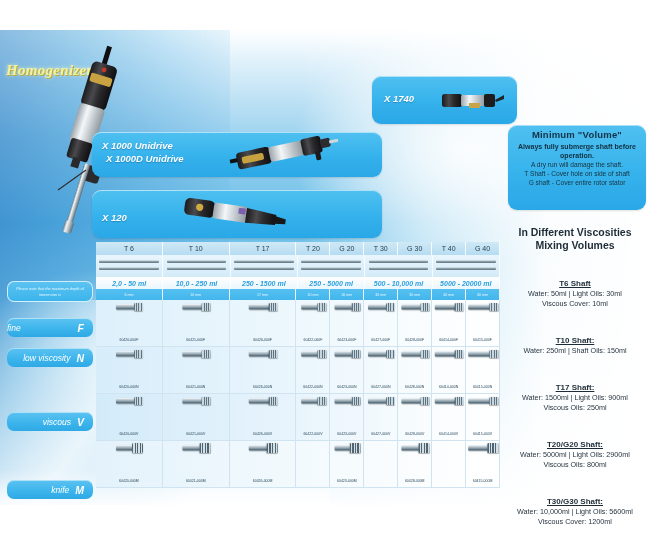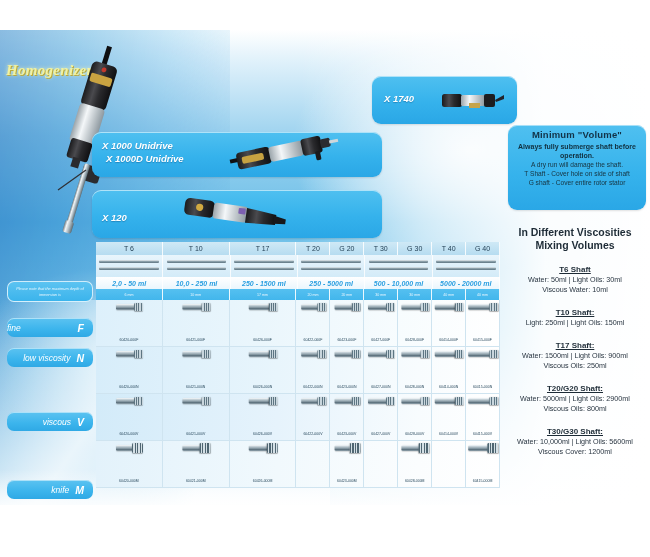--- a/index.html
+++ b/index.html
@@ -73,21 +73,21 @@
     box-shadow:inset 0 1px 0 rgba(255,255,255,.5),0 1px 2px rgba(0,0,0,.12);
     text-align:center;color:#16384f;padding-top:4px;box-sizing:border-box;
   }
   #minvol .mv-title{font-size:9.5px;font-weight:bold;color:#123247;letter-spacing:.2px;}
   #minvol .mv-strong{font-size:7px;font-weight:bold;color:#11303f;line-height:9px;margin-top:2px;padding:0 4px;}
   #minvol .mv-line{font-size:6.6px;color:#17333f;line-height:9.2px;}
 
   
   #rightinfo{position:absolute;left:500px;top:226px;width:150px;text-align:center;color:#23303a;}
   #rightinfo .ri-h1{font-size:10.5px;font-weight:bold;color:#1d2b36;line-height:13px;}
-  .ri-block{margin-top:12px;}
+  .ri-block{margin-top:26px;}
   .ri-name{font-size:8px;font-weight:bold;color:#1d2b36;text-decoration:underline;line-height:11px;}
   .ri-row{font-size:7.2px;color:#2a3views;color:#283440;line-height:10px;}
 
   
   .cat{
     position:absolute;left:7px;width:86px;height:19px;border-radius:7px;
     background:linear-gradient(180deg,#5cc3f1 0%,#3bb4ec 60%,#2fa9e5 100%);
     box-shadow:inset 0 1px 0 rgba(255,255,255,.5);
     color:#ffffff;font-style:italic;
     display:flex;align-items:center;justify-content:flex-end;
@@ -268,25 +268,25 @@
   <div class="mv-line">G shaft - Cover entire rotor stator</div>
 </div>
 
 <div id="rightinfo">
   <div class="ri-h1">In Different Viscosities</div>
   <div class="ri-h1">Mixing Volumes</div>
 
   <div class="ri-block">
     <div class="ri-name">T6 Shaft</div>
     <div class="ri-row">Water: 50ml | Light Oils: 30ml</div>
-    <div class="ri-row">Viscous Water: 10ml</div>
+    <div class="ri-row">Viscous Cover: 10ml</div>
   </div>
   <div class="ri-block">
     <div class="ri-name">T10 Shaft:</div>
-    <div class="ri-row">Light: 250ml | Light Oils: 150ml</div>
+    <div class="ri-row">Water: 250ml | Shaft Oils: 150ml</div>
   </div>
   <div class="ri-block">
     <div class="ri-name">T17 Shaft:</div>
     <div class="ri-row">Water: 1500ml | Light Oils: 900ml</div>
     <div class="ri-row">Viscous Oils: 250ml</div>
   </div>
   <div class="ri-block">
     <div class="ri-name">T20/G20 Shaft:</div>
     <div class="ri-row">Water: 5000ml | Light Oils: 2900ml</div>
     <div class="ri-row">Viscous Oils: 800ml</div>

